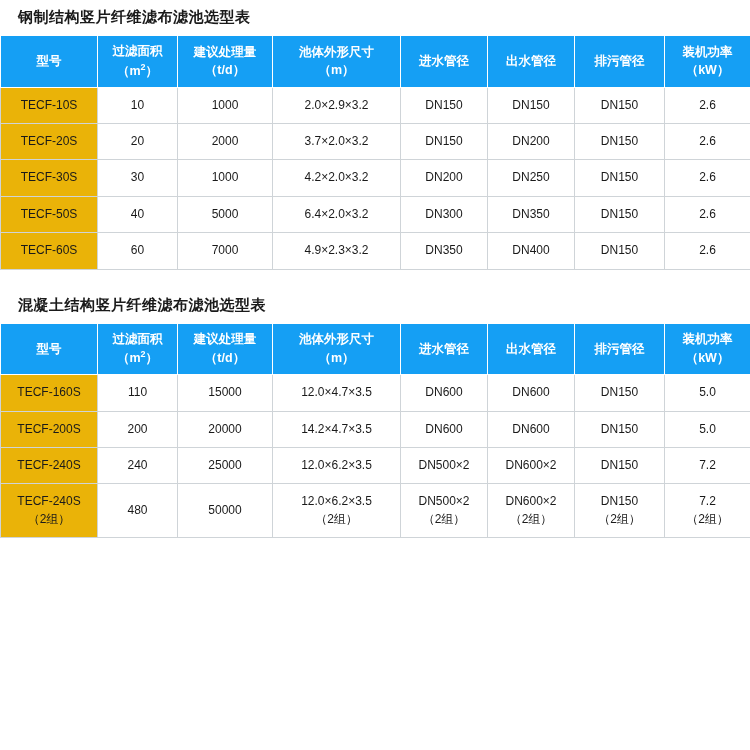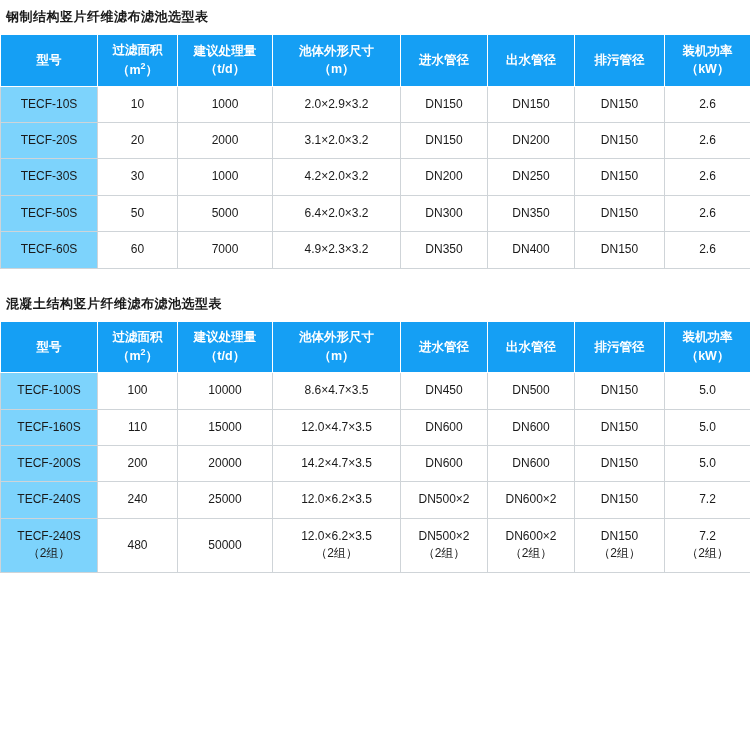--- a/index.html
+++ b/index.html
@@ -14,24 +14,24 @@
     color: #1a1a1a;
     font-size: 12px;
     overflow: hidden;
   }
   .page {
     width: 750px;
     box-sizing: border-box;
     padding: 0;
   }
   .section-title {
-    font-size: 13px;
+    font-size: 15px;
     font-weight: bold;
     color: #1a1a1a;
-    padding: 8px 6px 8px 6px;
+    padding: 8px 6px 8px 18px;
     letter-spacing: 0.5px;
   }
   table.spec {
     border-collapse: collapse;
     width: 750px;
     table-layout: fixed;
     padding-left: 7px;
   }
   table.spec th {
     background: #159ff4;
@@ -47,21 +47,21 @@
   table.spec td {
     border: 1px solid #cfd4d8;
     text-align: center;
     font-size: 12px;
     padding: 9px 2px;
     background: #ffffff;
     vertical-align: middle;
     line-height: 1.45;
   }
   table.spec td.model {
-    background: #7dd3fc;
+    background: #eab308;
     font-size: 12px;
   }
   .sup {
     vertical-align: super;
     font-size: 9px;
   }
   .th-l1 { display:block; }
   .th-l2 { display:block; }
   .spacer-lg { height: 18px; }
   .sub-note { display:block; }
@@ -124,39 +124,39 @@
         <td>2.0×2.9×3.2</td>
         <td>DN150</td>
         <td>DN150</td>
         <td>DN150</td>
         <td>2.6</td>
       </tr>
       <tr>
         <td class="model">TECF-20S</td>
         <td>20</td>
         <td>2000</td>
-        <td>3.1×2.0×3.2</td>
+        <td>3.7×2.0×3.2</td>
         <td>DN150</td>
         <td>DN200</td>
         <td>DN150</td>
         <td>2.6</td>
       </tr>
       <tr>
         <td class="model">TECF-30S</td>
         <td>30</td>
         <td>1000</td>
         <td>4.2×2.0×3.2</td>
         <td>DN200</td>
         <td>DN250</td>
         <td>DN150</td>
         <td>2.6</td>
       </tr>
       <tr>
         <td class="model">TECF-50S</td>
-        <td>50</td>
+        <td>40</td>
         <td>5000</td>
         <td>6.4×2.0×3.2</td>
         <td>DN300</td>
         <td>DN350</td>
         <td>DN150</td>
         <td>2.6</td>
       </tr>
       <tr>
         <td class="model">TECF-60S</td>
         <td>60</td>
@@ -212,30 +212,20 @@
           <span class="th-l1">排污管径</span>
         </th>
         <th>
           <span class="th-l1">装机功率</span>
           <span class="th-l2">（kW）</span>
         </th>
       </tr>
     </thead>
     <tbody>
       <tr>
-        <td class="model">TECF-100S</td>
-        <td>100</td>
-        <td>10000</td>
-        <td>8.6×4.7×3.5</td>
-        <td>DN450</td>
-        <td>DN500</td>
-        <td>DN150</td>
-        <td>5.0</td>
-      </tr>
-      <tr>
         <td class="model">TECF-160S</td>
         <td>110</td>
         <td>15000</td>
         <td>12.0×4.7×3.5</td>
         <td>DN600</td>
         <td>DN600</td>
         <td>DN150</td>
         <td>5.0</td>
       </tr>
       <tr>

